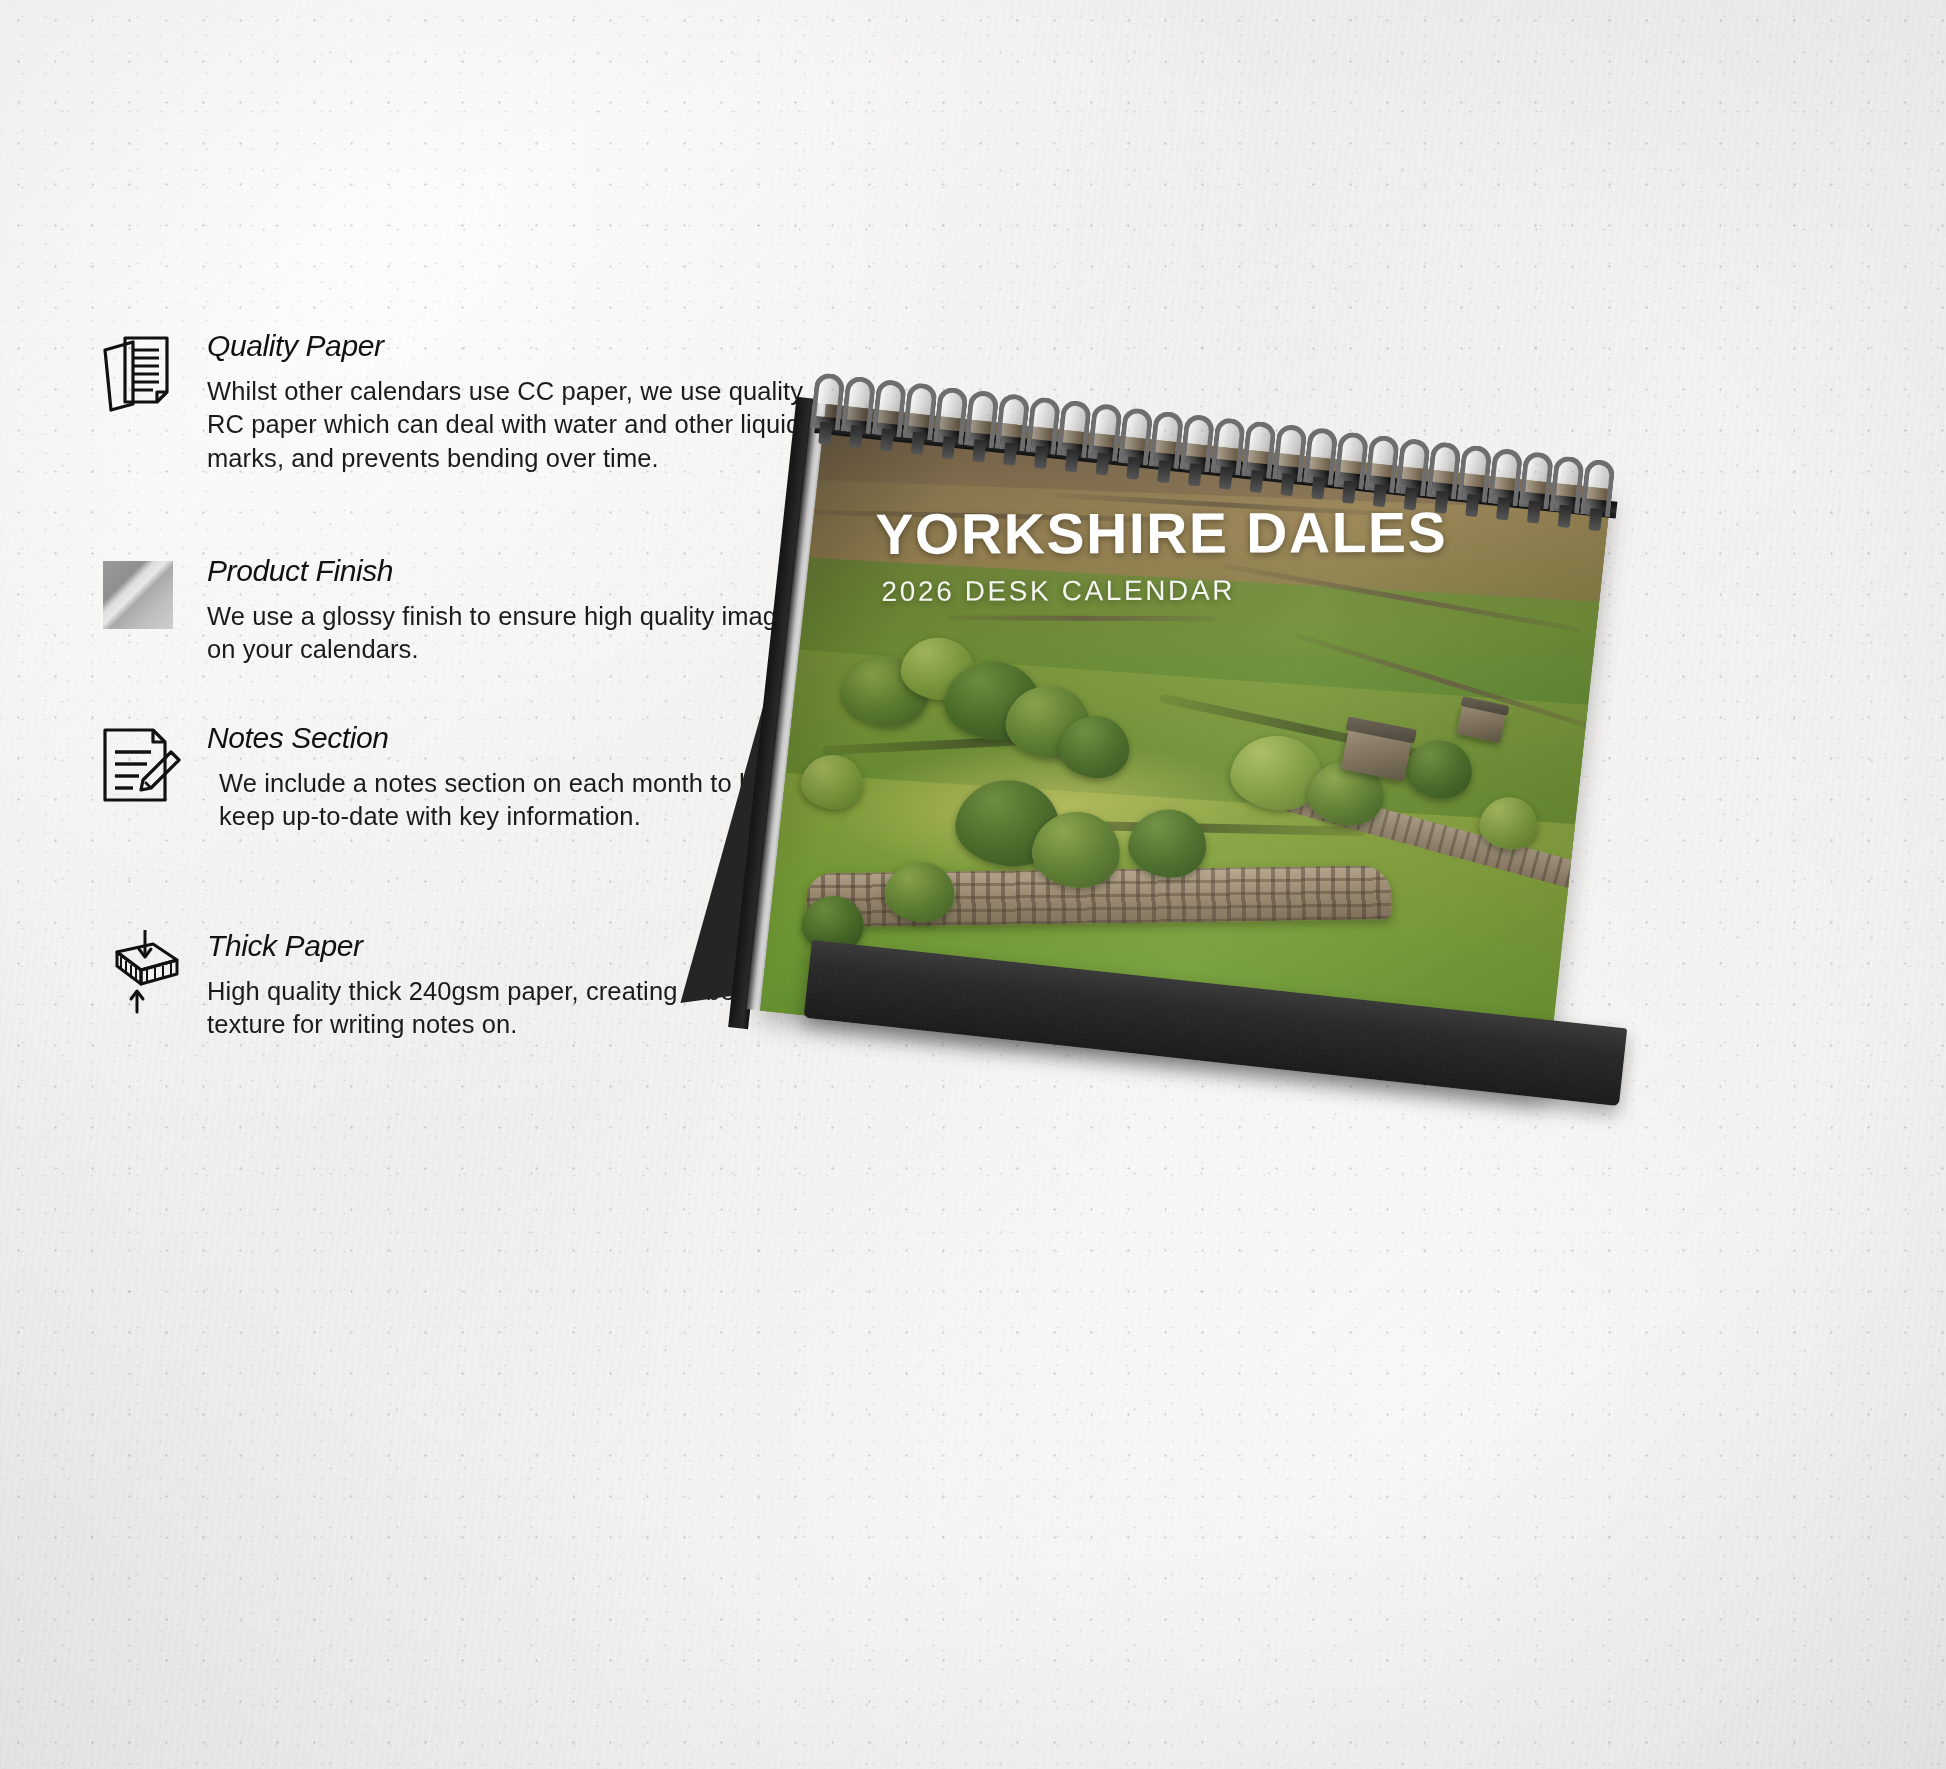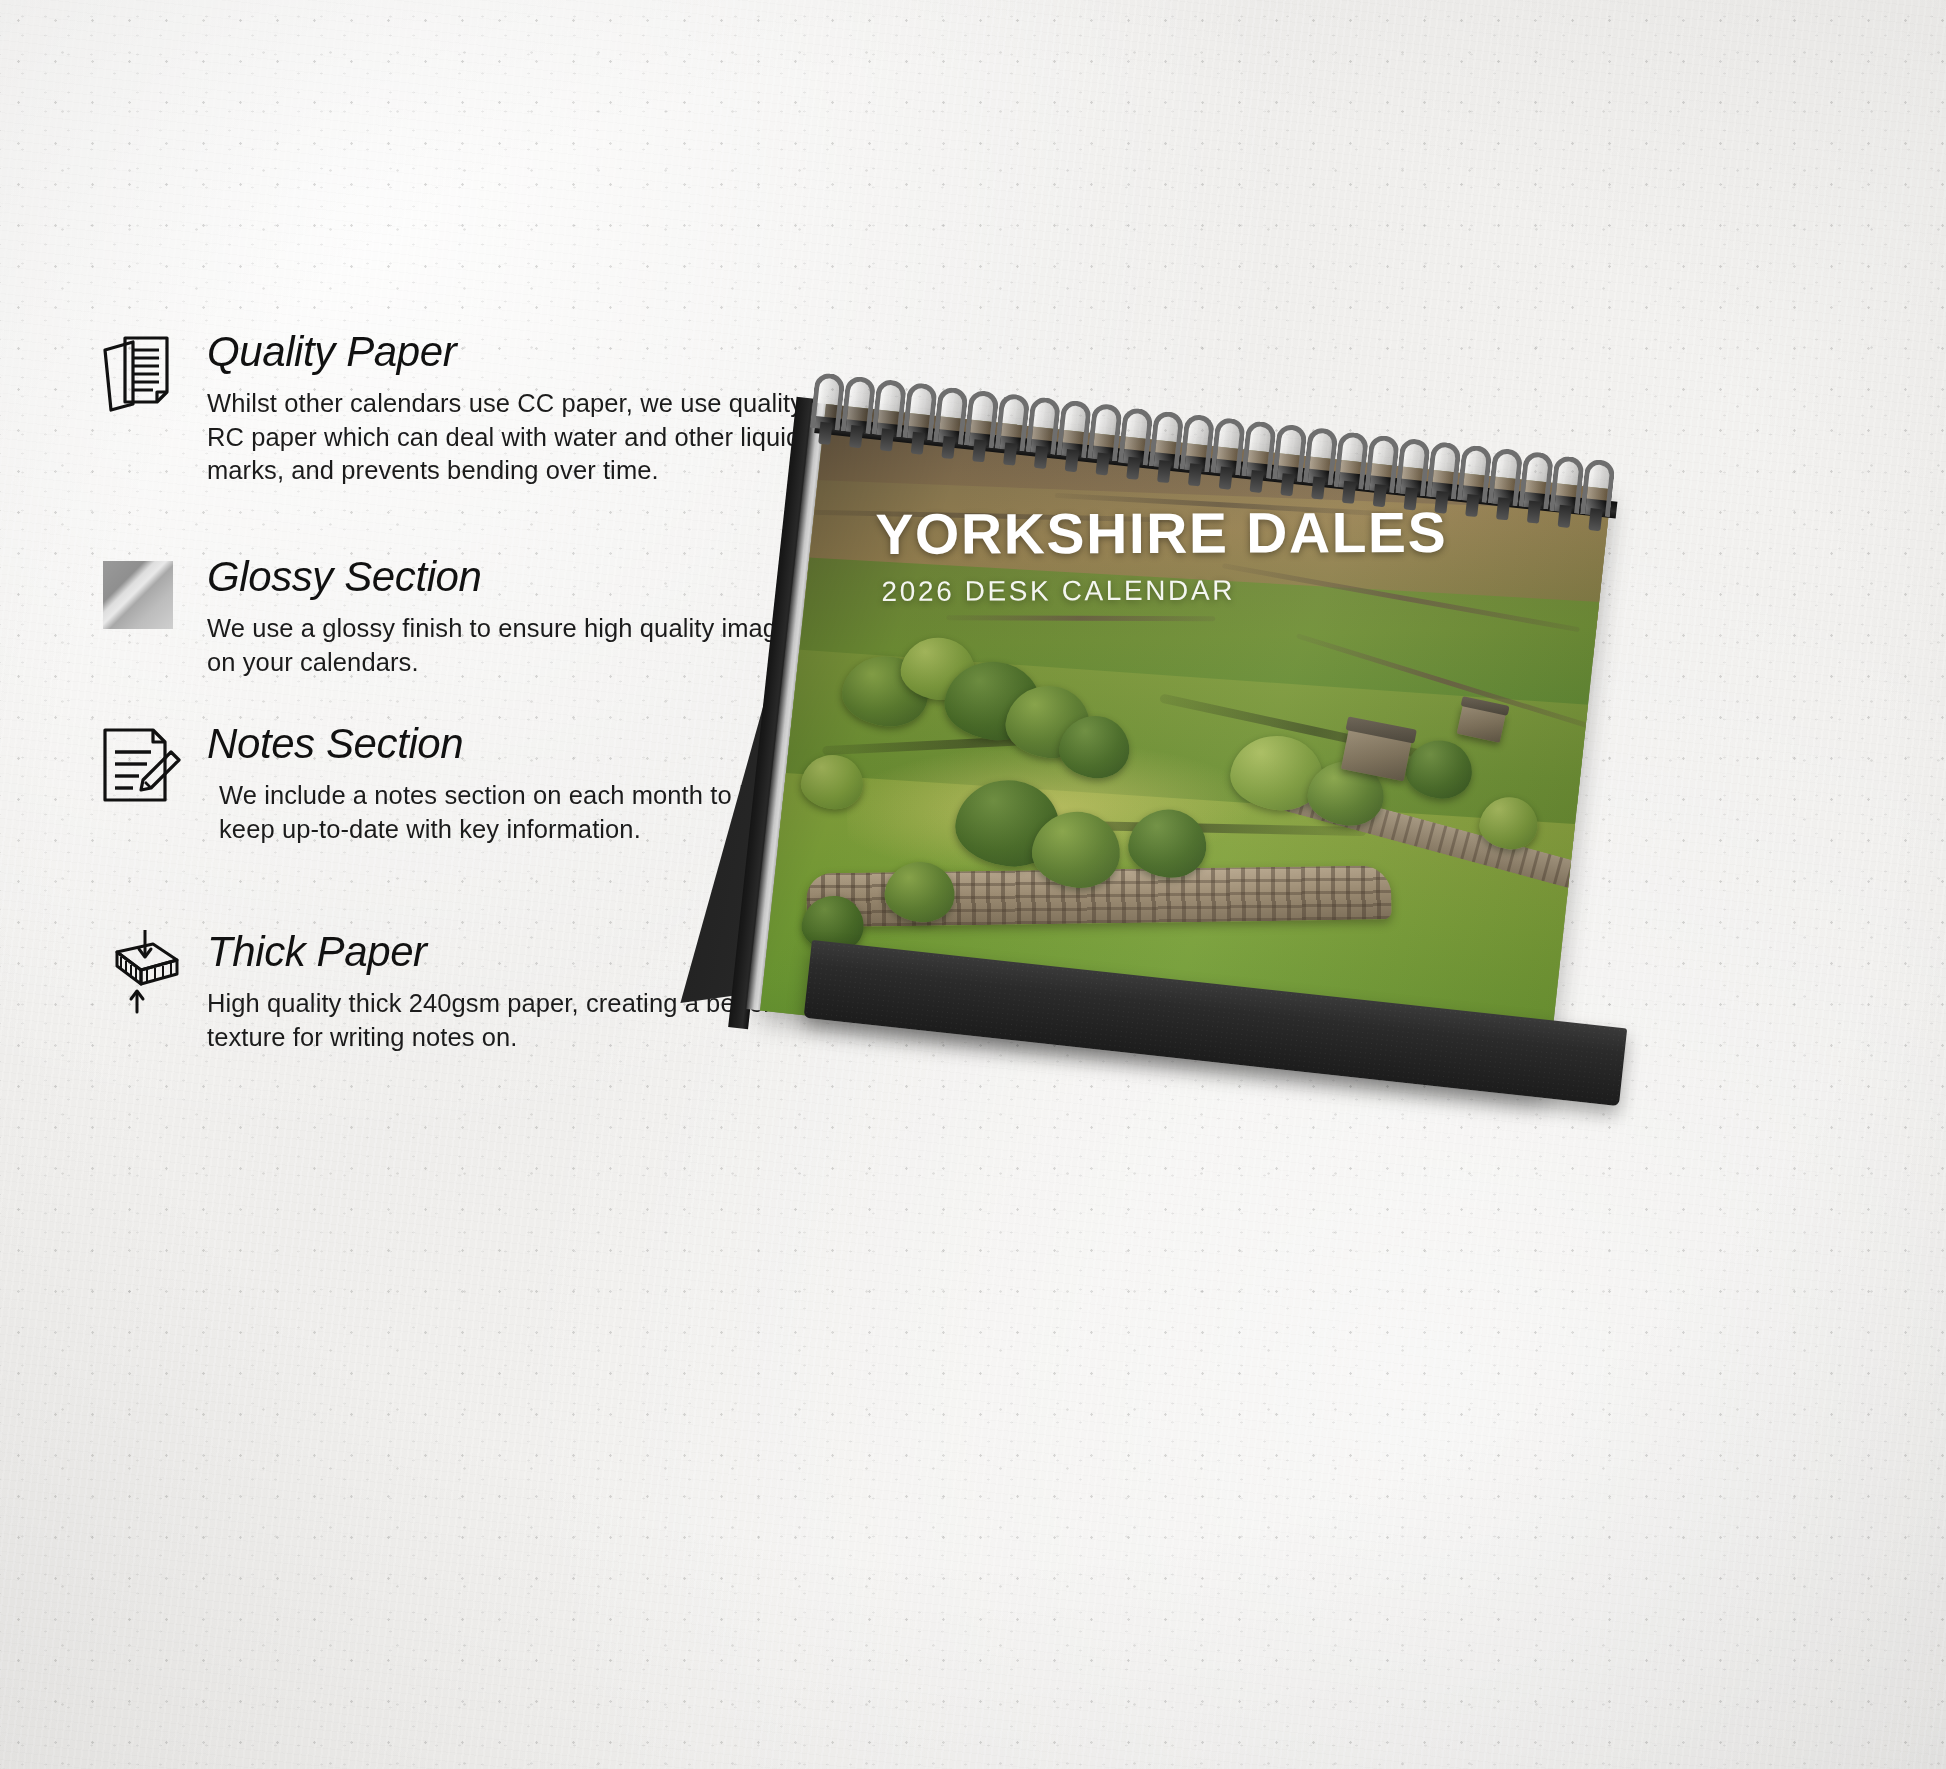--- a/index.html
+++ b/index.html
@@ -48,21 +48,21 @@
     font-size:78px; font-style:italic; font-weight:400;
     color:#101010; letter-spacing:-1px; white-space:nowrap;
   }
 
   .feature{ position:absolute; left:95px; width:740px; }
   .feature .icon-wrap{
     position:absolute; left:0; top:0; width:92px; height:84px;
   }
   .feature .f-body{ margin-left:112px; }
   .f-title{
-    font-size:42px; font-style:italic; font-weight:400;
+    font-size:30px; font-style:italic; font-weight:400;
     color:#111; letter-spacing:-.4px; line-height:1.05;
     white-space:nowrap;
   }
   .f-text{
     font-size:25.5px; color:#1b1b1b; line-height:1.32;
     letter-spacing:.1px; margin-top:13px; max-width:600px;
     font-weight:400;
   }
   .f-text.indent{ margin-left:12px; }
 
@@ -296,21 +296,21 @@
       <div class="f-title">Quality Paper</div>
       <div class="f-text">Whilst other calendars use CC paper, we use quality RC paper which can deal with water and other liquid marks, and prevents bending over time.</div>
     </div>
   </div>
 
   <div class="feature" id="feature-1">
     <div class="icon-wrap">
       <div class="glossy-swatch"></div>
     </div>
     <div class="f-body">
-      <div class="f-title">Glossy Section</div>
+      <div class="f-title">Product Finish</div>
       <div class="f-text">We use a glossy finish to ensure high quality images on your calendars.</div>
     </div>
   </div>
 
   <div class="feature" id="feature-2">
     <div class="icon-wrap">
       <svg width="92" height="84" viewBox="0 0 92 84" fill="none" stroke="#111" stroke-width="3.2" stroke-linejoin="round">
         <path d="M10 8 L58 8 L70 20 L70 78 L10 78 Z"></path>
         <path d="M58 8 L58 20 L70 20"></path>
         <g stroke-width="3.4">

